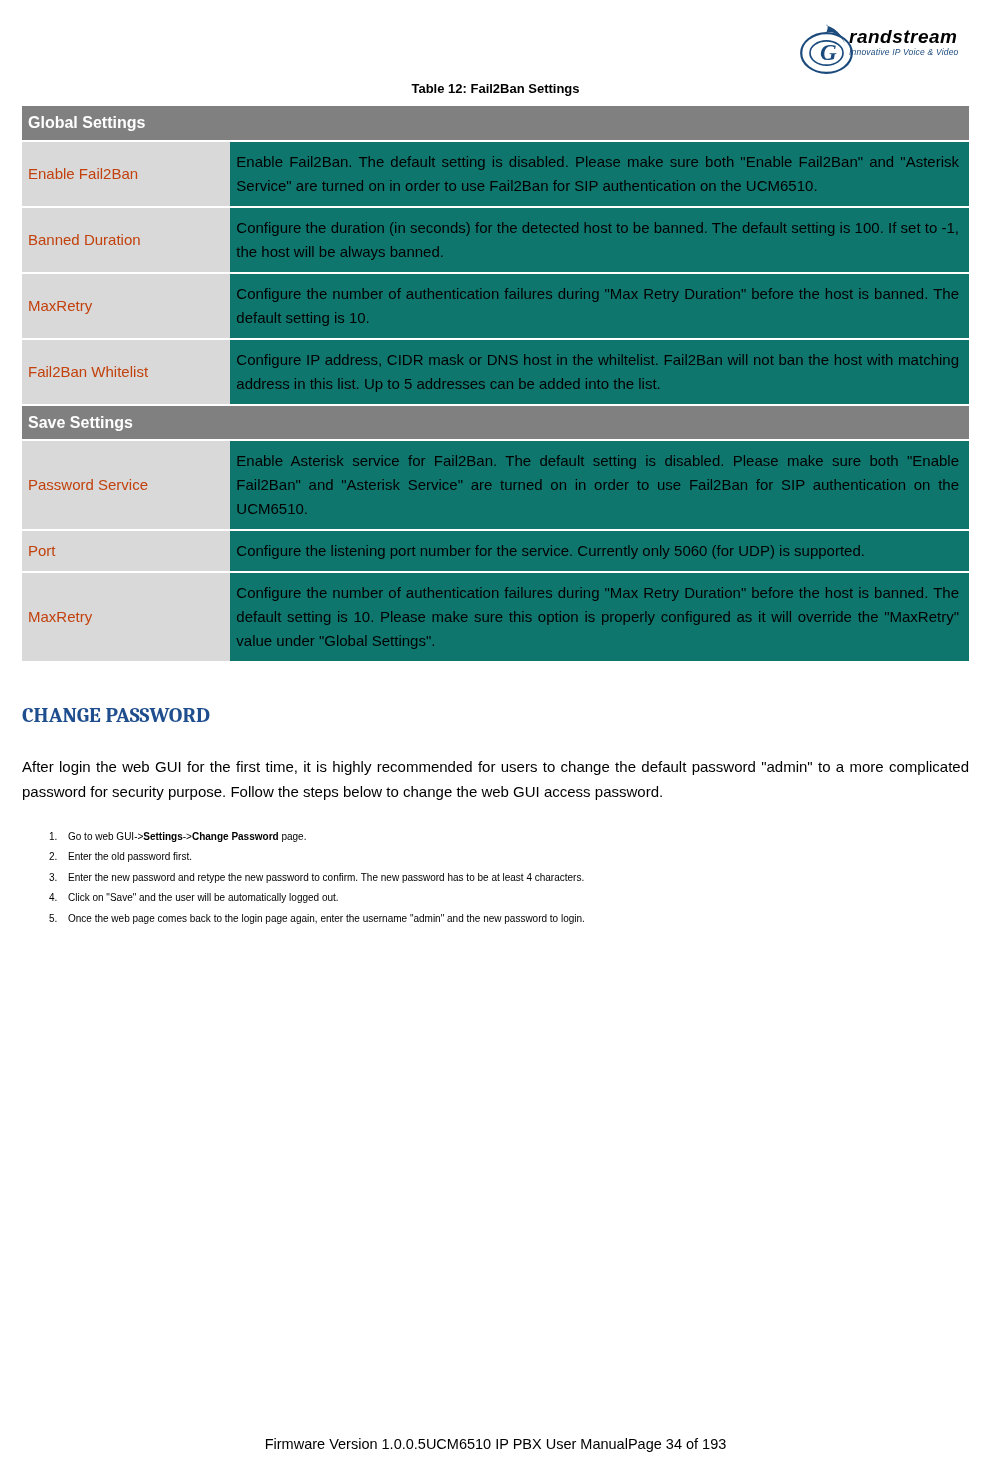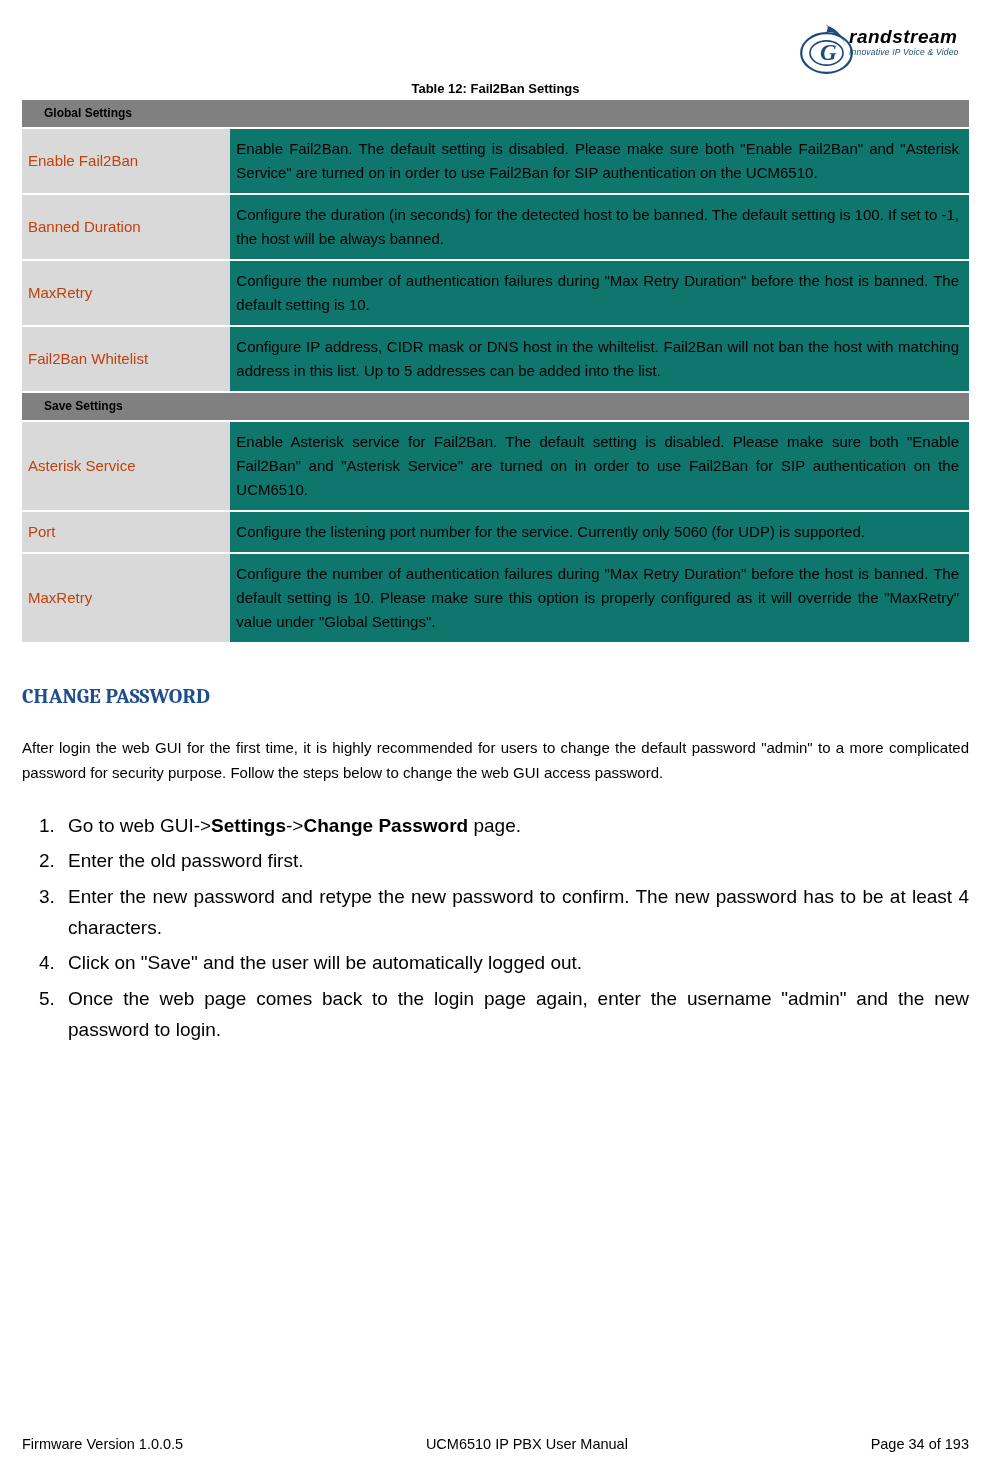--- a/index.html
+++ b/index.html
@@ -49,38 +49,38 @@
     font-size: 8.5px;
     font-style: italic;
     color: #1b4a7d;
     letter-spacing: 0.2px;
     margin-top: -1px;
   }
   .table-caption {
     text-align: center;
     font-weight: bold;
     font-size: 13px;
-    margin-bottom: 2px;
+    margin-bottom: 8px;
   }
   .settings-table {
     width: 100%;
     border-collapse: separate;
     border-spacing: 0 2px;
   }
   .settings-table td {
     vertical-align: middle;
     padding: 8px 10px 8px 6px;
     line-height: 1.6;
   }
   .section-header td {
     background: #808080;
-    color: #000000;
-    font-weight: bold;
-    font-size: 12px;
-    padding: 4px 22px;
+    color: #ffffff;
+    font-weight: bold;
+    font-size: 16px;
+    padding: 4px 6px;
   }
   .row-label {
     background: #d9d9d9;
     width: 22%;
     color: #c2410c;
     font-size: 15px;
   }
   .row-desc {
     background: #0f766e;
     width: 78%;
@@ -98,35 +98,35 @@
   }
   .body-para {
     font-size: 15px;
     line-height: 1.65;
     text-align: justify;
     margin-bottom: 24px;
   }
   .steps {
     list-style: decimal;
     padding-left: 38px;
-    font-size: 19px;
+    font-size: 10px;
     line-height: 1.65;
   }
   .steps li {
     padding-left: 8px;
     margin-bottom: 4px;
     text-align: justify;
   }
   .footer {
     position: absolute;
     bottom: 18px;
     left: 22px;
     right: 22px;
     display: flex;
-    justify-content: space-between;
+    justify-content: center;
     font-size: 14.5px;
     color: #000;
   }
   .bold { font-weight: bold; }
 </style>
 </head>
 <body>
 
 <div class="page-content">
 
@@ -165,21 +165,21 @@
       <td class="row-desc">Configure the number of authentication failures during "Max Retry Duration" before the host is banned. The default setting is 10.</td>
     </tr>
     <tr>
       <td class="row-label">Fail2Ban Whitelist</td>
       <td class="row-desc">Configure IP address, CIDR mask or DNS host in the whiltelist. Fail2Ban will not ban the host with matching address in this list. Up to 5 addresses can be added into the list.</td>
     </tr>
     <tr class="section-header">
       <td colspan="2">Save Settings</td>
     </tr>
     <tr>
-      <td class="row-label">Asterisk Service</td>
+      <td class="row-label">Password Service</td>
       <td class="row-desc">Enable Asterisk service for Fail2Ban. The default setting is disabled. Please make sure both "Enable Fail2Ban" and "Asterisk Service" are turned on in order to use Fail2Ban for SIP authentication on the UCM6510.</td>
     </tr>
     <tr>
       <td class="row-label">Port</td>
       <td class="row-desc">Configure the listening port number for the service. Currently only 5060 (for UDP) is supported.</td>
     </tr>
     <tr>
       <td class="row-label">MaxRetry</td>
       <td class="row-desc">Configure the number of authentication failures during "Max Retry Duration" before the host is banned. The default setting is 10. Please make sure this option is properly configured as it will override the "MaxRetry" value under "Global Settings".</td>
     </tr>

